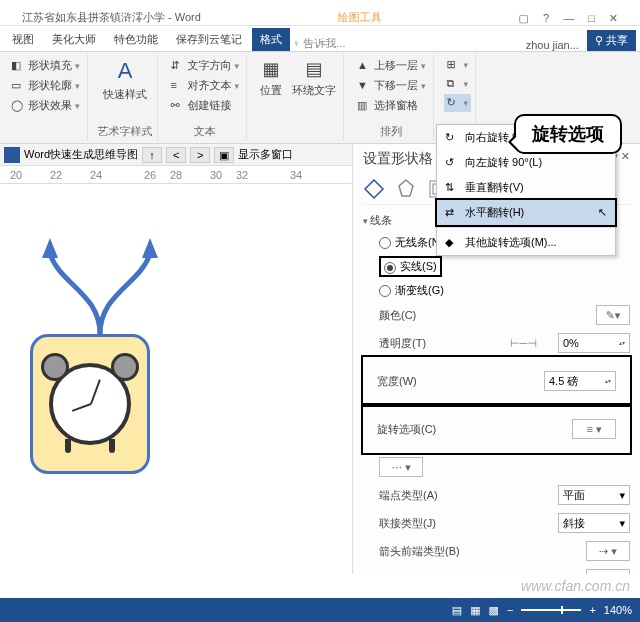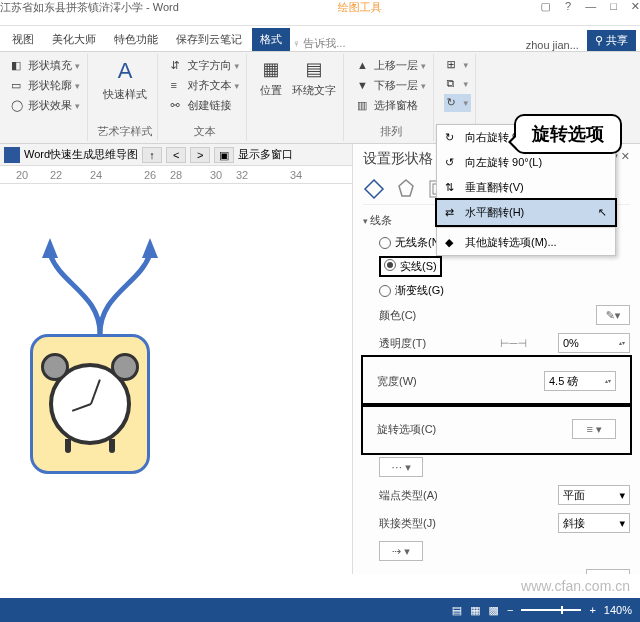--- a/index.html
+++ b/index.html
@@ -1,17 +1,17 @@
 <!DOCTYPE html>
 <html><head>
 <meta charset="utf-8">
 <style>
 *{margin:0;padding:0;box-sizing:border-box;font-family:"Microsoft YaHei",sans-serif;font-size:11px}
 body{width:640px;height:622px;background:#fff;overflow:hidden;position:relative}
-.titlebar{height:26px;background:#fff;display:flex;align-items:flex-start;padding:0 0;border-bottom:1px solid #e1e1e1}
+.titlebar{height:26px;background:#fff;display:flex;align-items:flex-end;padding:0 22px;border-bottom:1px solid #e1e1e1}
 .title-text{color:#5a5a5a}
 .title-center{flex:1;text-align:center;color:#f39c3a}
 .win-btns{display:flex;gap:14px;color:#666}
 .win-btns span{cursor:pointer}
 .tabbar{height:26px;background:#fff;display:flex;align-items:flex-end;padding:0 4px;gap:2px;border-bottom:1px solid #d4d4d4}
 .tab{padding:4px 8px;color:#444;cursor:pointer}
 .tab.active{background:#1e4e8c;color:#fff}
 .tell{color:#888;}
 .user{margin-left:auto;color:#555}
 .share{background:#1e4e8c;color:#fff;padding:3px 8px;margin-left:6px}
@@ -50,30 +50,30 @@
 .pane-title{font-size:14px;color:#444;margin-bottom:6px}
 .pane-close{float:right;color:#666;cursor:pointer}
 .pane-icons{display:flex;gap:10px;padding:4px 0;border-bottom:1px solid #eee;margin-bottom:4px}
 .pane-icons svg{cursor:pointer}
 .sect-head{color:#444;padding:4px 0;cursor:pointer}
 .sect-head::before{content:"▸ ";color:#666;font-size:9px}
 .sect-head.open::before{content:"▾ "}
 .radio-row{display:flex;align-items:center;gap:4px;padding:3px 0 3px 16px}
 .radio{width:12px;height:12px;border:1px solid #666;border-radius:50%;display:inline-block;position:relative}
 .radio.checked::after{content:"";position:absolute;left:2px;top:2px;width:6px;height:6px;background:#444;border-radius:50%}
-.radio-box{border:2px solid #000;padding:1px 3px;display:inline-flex;align-items:flex-start;gap:4px}
-.prop-row{display:flex;align-items:center;padding:4px 0 4px 16px;gap:18px}
+.radio-box{border:2px solid #000;padding:1px 3px;display:inline-flex;align-items:flex-end;gap:4px}
+.prop-row{display:flex;align-items:center;padding:4px 0 4px 16px;gap:8px}
 .prop-label{flex:1;color:#444}
 .prop-val{width:72px;height:20px;border:1px solid #bbb;background:#fff;display:flex;align-items:center;padding:0 4px;justify-content:space-between}
 .prop-dd{width:20px;height:20px;border:1px solid #bbb;background:#fff;text-align:center;line-height:18px;cursor:pointer;color:#666}
 .spin{display:flex;flex-direction:column;font-size:6px;line-height:8px;color:#666}
 .boxed{outline:2px solid #000;padding:14px}
 .statusbar{position:absolute;bottom:0;left:0;right:0;height:24px;background:#1e4e8c;display:flex;align-items:center;padding:0 8px;color:#fff;gap:10px}
 .sb-right{margin-left:auto;display:flex;gap:8px;align-items:center}
-.watermark{position:absolute;right:10px;bottom:28px;color:#bbb;font-size:14px;z-index:5}
+.watermark{position:absolute;right:10px;bottom:28px;color:#bbb;font-size:14px;font-style:italic;z-index:5}
 </style>
 </head>
 <body>
 
 <div class="titlebar">
   <span class="title-text">江苏省如东县拼茶镇浒澪小学 - Word</span>
   <span class="title-center">绘图工具</span>
   <div class="win-btns">
     <span>▢</span>
     <span>?</span>
@@ -221,21 +221,21 @@
     <div class="doc-toolbar">
       <span class="tb-icon"></span>
       <span>Word快速生成思维导图</span>
       <span class="nav-btn">↑</span>
       <span class="nav-btn">&lt;</span>
       <span class="nav-btn">&gt;</span>
       <span class="nav-btn">▣</span>
       <span>显示多窗口</span>
     </div>
     <div class="ruler">
-      <span style="left:16px">20</span>
+      <span style="left:10px">20</span>
         <span style="left:50px">22</span>
         <span style="left:90px">24</span>
         <span style="left:144px">26</span>
         <span style="left:170px">28</span>
         <span style="left:210px">30</span>
         <span style="left:236px">32</span>
         <span style="left:290px">34</span>
     </div>
     <div class="canvas">
       <svg class="arrows" width="140" height="120">
@@ -322,20 +322,21 @@
         </span>
       </div>
     <div class="prop-row">
         <span class="prop-label">联接类型(J)</span>
         <span class="prop-val">
           <span>斜接</span>
           <span>▾</span>
         </span>
       </div>
     <div class="prop-row">
+        <span class="prop-label">箭头前端类型(B)</span>
         <span class="prop-dd" style="width:44px">⇢ ▾</span>
       </div>
     <div class="prop-row">
         <span class="prop-label">箭头前端大小(S)</span>
         <span class="prop-dd" style="width:44px">≡ ▾</span>
       </div>
   </div>
 </div>
 
 <div class="watermark">www.cfan.com.cn</div>

